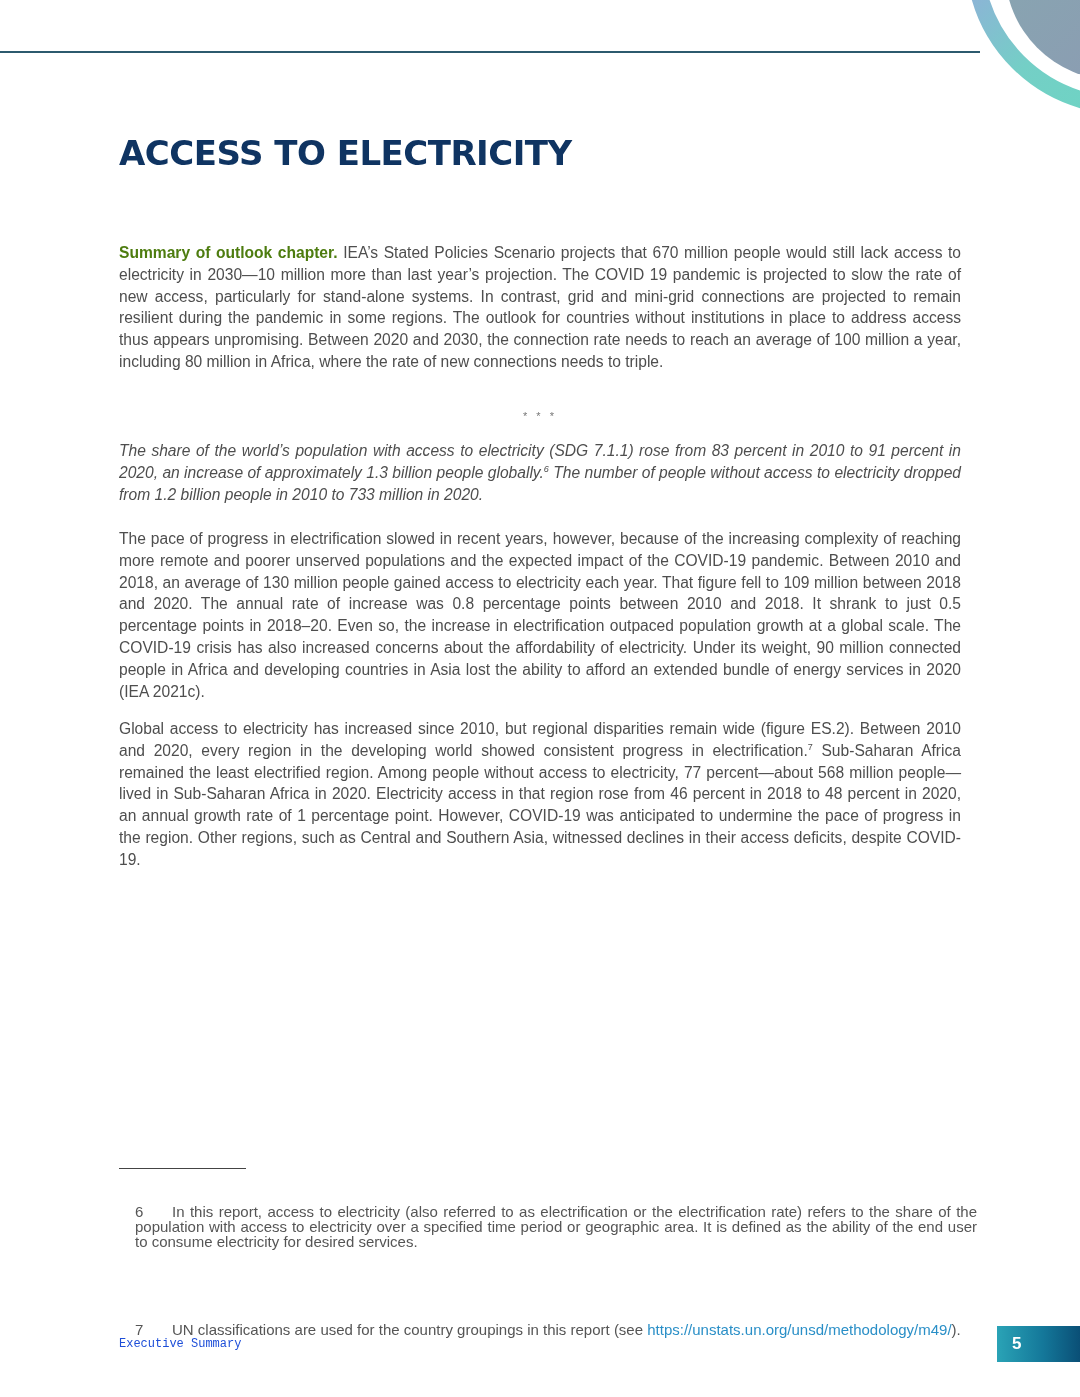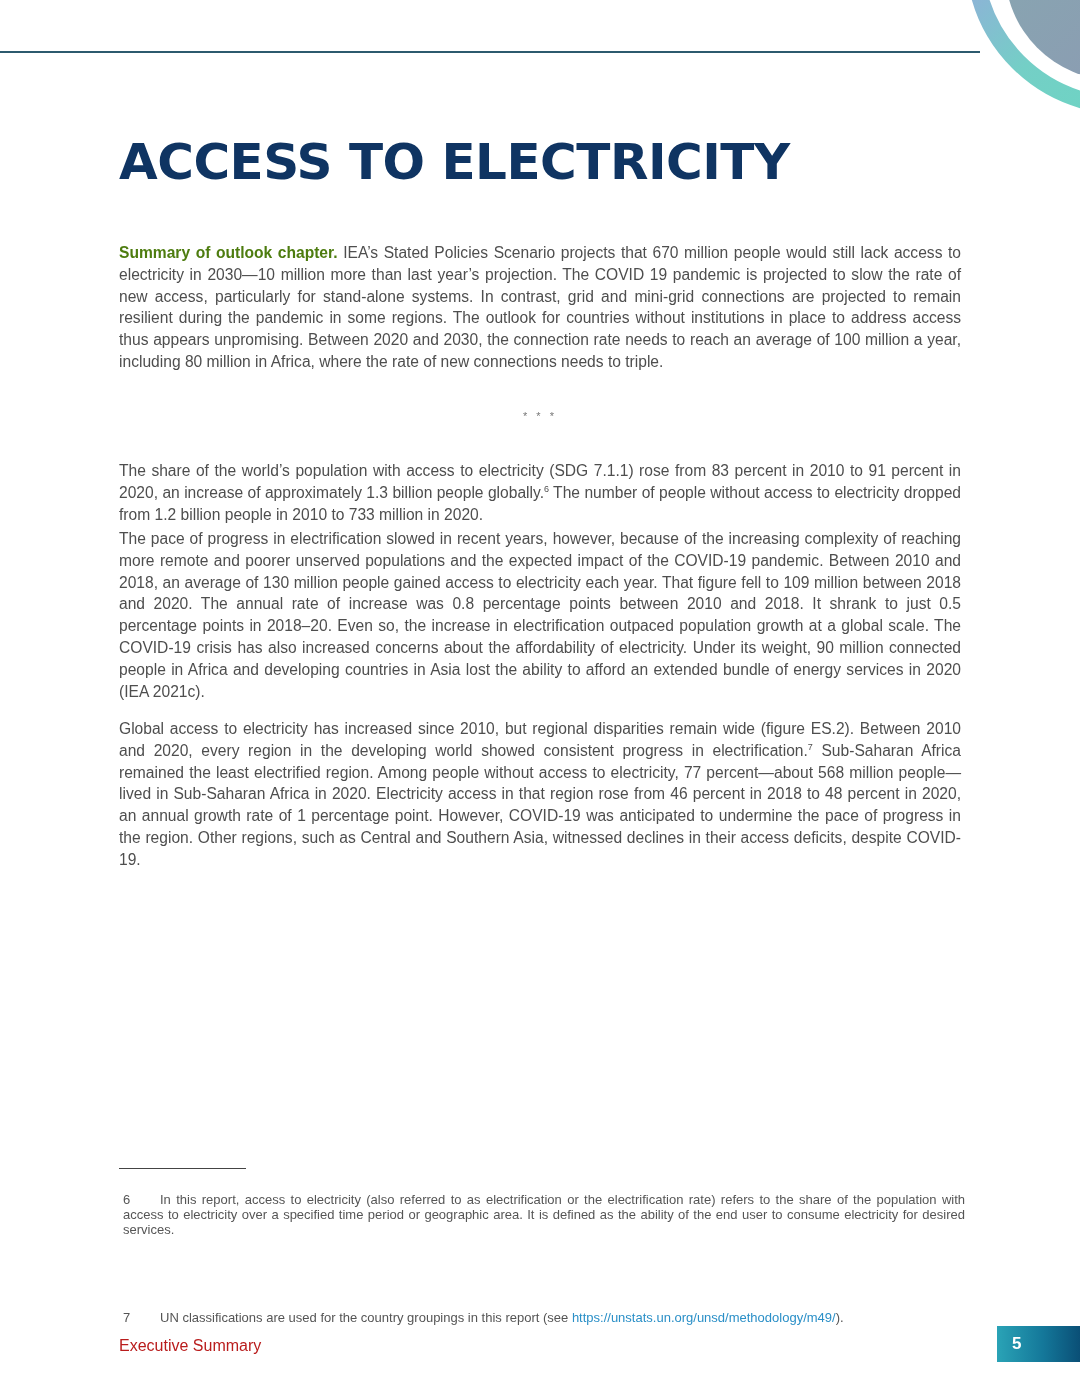--- a/index.html
+++ b/index.html
@@ -21,21 +21,21 @@
       position: absolute;
       right: 0; top: 0;
       width: 140px; height: 130px;
     }
     .page-title {
       position: absolute;
       left: 119px; top: 134px;
       margin: 0;
       font-family: "DejaVu Sans", sans-serif;
       font-weight: bold;
-      font-size: 50px;
+      font-size: 34px;
       letter-spacing: -0.5px;
       color: #0f3462;
       line-height: 1.15;
     }
     .body-text {
       position: absolute;
       left: 119px;
       width: 842px;
       color: #4e4e4e;
       font-size: 15.6px;
@@ -58,33 +58,34 @@
     sup { font-size: 9px; line-height: 0; vertical-align: 6px; }
     .fn-rule {
       position: absolute;
       left: 119px; top: 1168px;
       width: 127px; height: 1px;
       background: #444;
     }
     .footnote {
       position: absolute;
       left: 119px; width: 842px;
-      font-size: 13px;
+      font-size: 15px;
       line-height: 15px;
       color: #555;
       text-align: justify;
-      margin: 4px;
+      margin: 16px;
     }
     .fn-num { display: inline-block; width: 37px; }
     .fn-link { color: #2a8fc7; }
     .footer-label {
       position: absolute;
       left: 119px; top: 1337px;
-      font-size: 16px;
-      color: #b91c1c;
+      font-size: 12px;
+      color: #1d4ed8;
+      font-family: Liberation Mono, monospace;
     }
     .page-num-box {
       position: absolute;
       left: 997px; top: 1326px;
       width: 83px; height: 36px;
       background: linear-gradient(90deg, #2aa3b6 0%, #14789a 55%, #0a4f76 100%);
       color: #ffffff;
       font-weight: bold;
       font-size: 17px;
       line-height: 36px;
@@ -117,21 +118,21 @@
 
   <path d="M 150 102 Q 170 112 200 120" fill="none" stroke="#f6f3df" stroke-width="8" opacity="0.7"></path>
 </svg>
 
 <h1 class="page-title">ACCESS TO ELECTRICITY</h1>
 
 <p class="body-text" style="top:242px;"><span class="lead-in">Summary of outlook chapter.</span><span> IEA’s Stated Policies Scenario projects that 670 million people would still lack access to electricity in 2030—10 million more than last year’s projection. The COVID 19 pandemic is projected to slow the rate of new access, particularly for stand-alone systems. In contrast, grid and mini-grid connections are projected to remain resilient during the pandemic in some regions. The outlook for countries without institutions in place to address access thus appears unpromising.  Between 2020 and 2030, the connection rate needs to reach an average of 100 million a year, including 80 million in Africa, where the rate of new connections needs to triple.</span></p>
 
 <div class="asterisks">* * *</div>
 
-<p class="body-text" style="top:460px;"><span>The share of the world’s population with access to electricity (SDG 7.1.1) rose from 83 percent in 2010 to 91 percent in 2020, an increase of approximately 1.3 billion people globally.</span><sup>6</sup><span> The number of people without access to electricity dropped from 1.2 billion people in 2010 to 733 million in 2020.</span></p>
+<p class="body-text" style="top:440px;font-style:italic;"><span>The share of the world’s population with access to electricity (SDG 7.1.1) rose from 83 percent in 2010 to 91 percent in 2020, an increase of approximately 1.3 billion people globally.</span><sup>6</sup><span> The number of people without access to electricity dropped from 1.2 billion people in 2010 to 733 million in 2020.</span></p>
 
 <p class="body-text" style="top:528px;">The pace of progress in electrification slowed in recent years, however, because of the increasing complexity of reaching more remote and poorer unserved populations and the expected impact of the COVID-19 pandemic. Between 2010 and 2018, an average of 130 million people gained access to electricity each year. That figure fell to 109 million between 2018 and 2020. The annual rate of increase was 0.8 percentage points between 2010 and 2018. It shrank to just 0.5 percentage points in 2018–20. Even so, the increase in electrification outpaced population growth at a global scale. The COVID-19 crisis has also increased concerns about the affordability of electricity. Under its weight, 90 million connected people in Africa and developing countries in Asia lost the ability to afford an extended bundle of energy services in 2020 (IEA 2021c).</p>
 
 <p class="body-text" style="top:718px;"><span>Global access to electricity has increased since 2010, but regional disparities remain wide (figure ES.2). Between 2010 and 2020, every region in the developing world showed consistent progress in electrification.</span><sup>7</sup><span> Sub-Saharan Africa remained the least electrified region. Among people without access to electricity, 77 percent—about 568 million people—lived in Sub-Saharan Africa in 2020. Electricity access in that region rose from 46 percent in 2018 to 48 percent in 2020, an annual growth rate of 1 percentage point. However, COVID-19 was anticipated to undermine the pace of progress in the region. Other regions, such as Central and Southern Asia, witnessed declines in their access deficits, despite COVID-19.</span></p>
 
 <div class="fn-rule"></div>
 
 <p class="footnote" style="top:1188px;"><span class="fn-num">6</span><span>In this report, access to electricity (also referred to as electrification or the electrification rate) refers to the share of the population with access to electricity over a specified time period or geographic area. It is defined as the ability of the end user to consume electricity for desired services.</span></p>
 
 <p class="footnote" style="top:1306px;"><span class="fn-num">7</span><span>UN classifications are used for the country groupings in this report (see </span><span class="fn-link">https://unstats.un.org/unsd/methodology/m49/</span><span>).</span></p>

